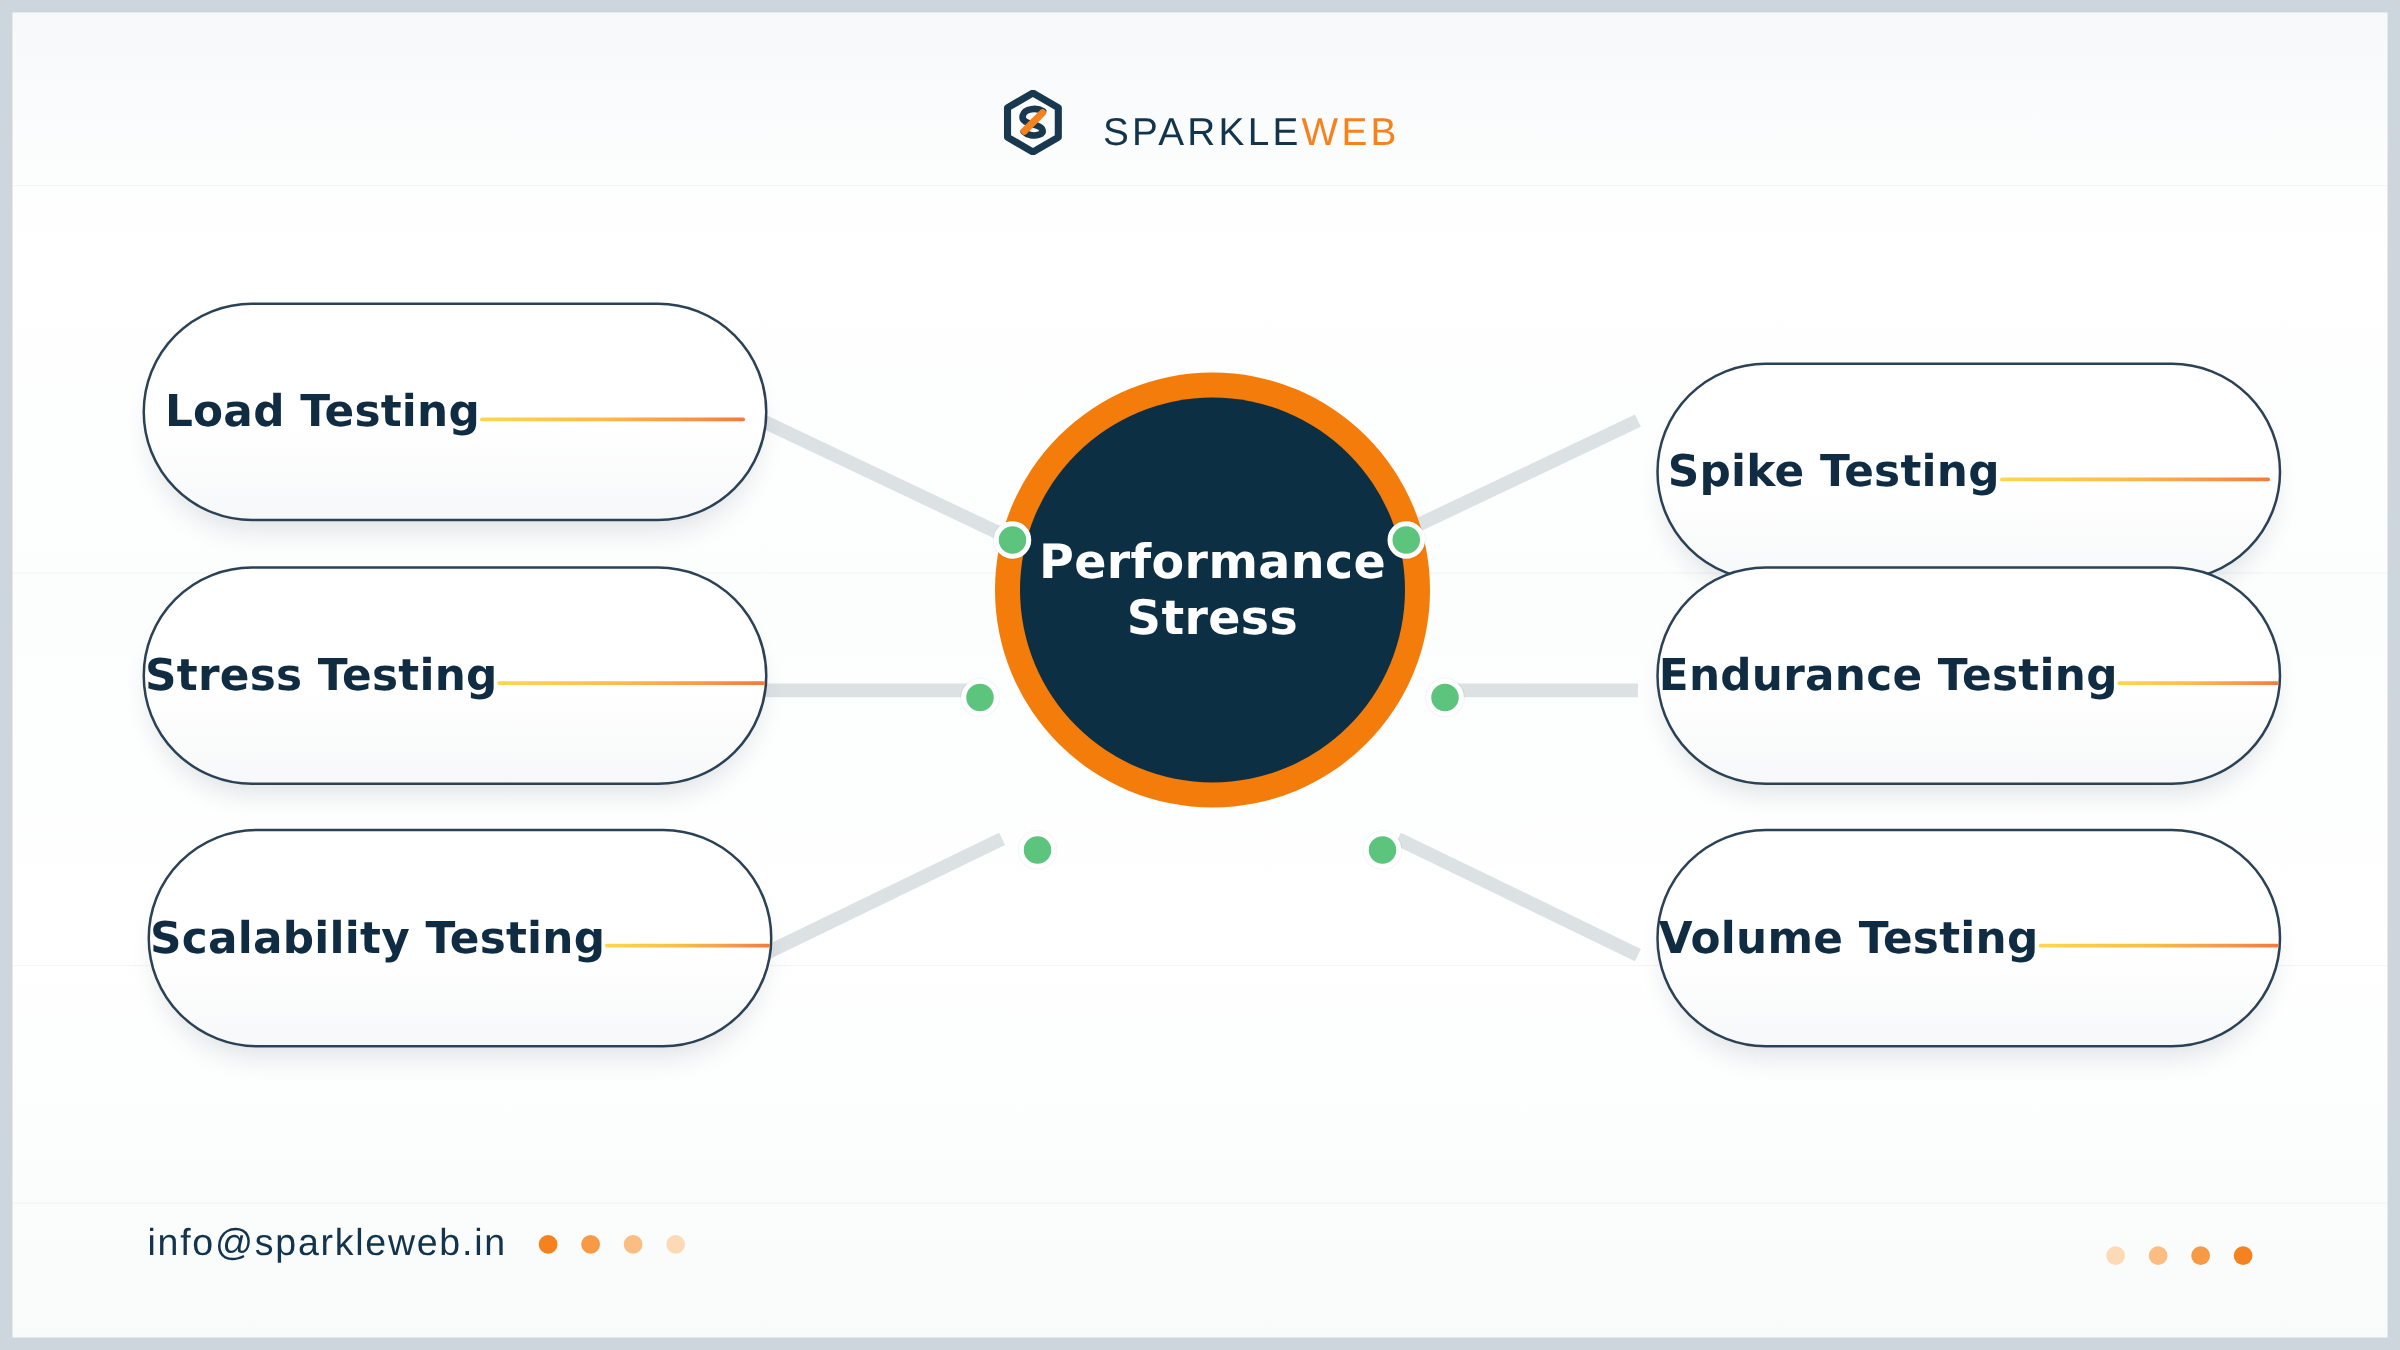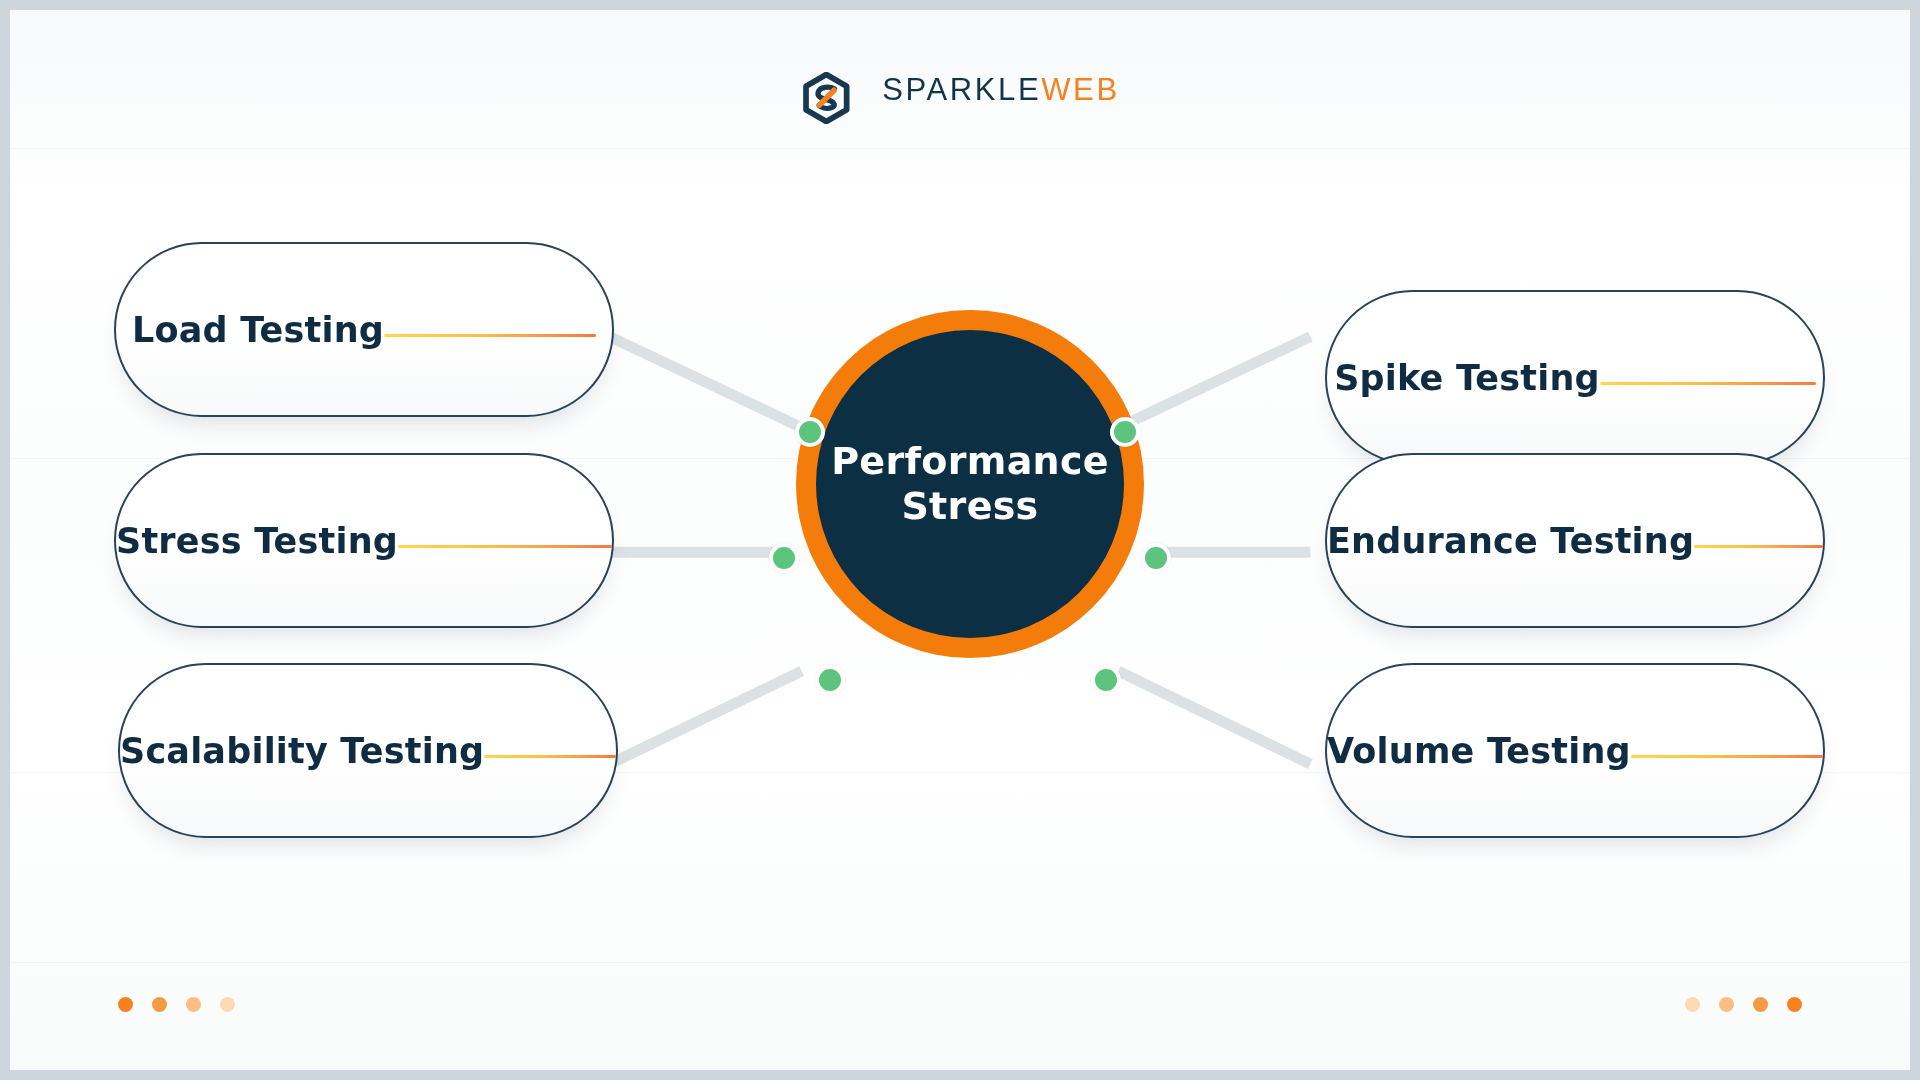--- a/index.html
+++ b/index.html
@@ -16,38 +16,38 @@
     border:10px solid #cdd6dc;
     background-image:
       linear-gradient(180deg, rgba(246,248,249,0.9) 0%, rgba(255,255,255,1) 18%, rgba(252,253,253,1) 45%, rgba(255,255,255,1) 70%, rgba(249,251,251,1) 100%);
   }
   
   .seam { position:absolute; left:0; right:0; height:1px; background:rgba(0,0,0,0.035); pointer-events:none; }
 
   
   #logo {
     position:absolute; top:62px; left:50%; transform:translateX(-50%);
-    display:flex; align-items:flex-start; gap:30px;
+    display:flex; align-items:flex-end; gap:30px;
   }
   #logo .mark { width:52px; height:52px; display:block; }
   #logo .wordmark {
     font-size:31px; font-weight:400; letter-spacing:2.6px;
     font-family:"Liberation Sans", sans-serif;
     white-space:nowrap;
   }
   #logo .wm-a { color:#13354c; }
   #logo .wm-b { color:#f5821f; }
 
   
   #links { position:absolute; inset:0; pointer-events:none; }
 
   
   #hub {
     position:absolute;
-    left:786px; top:300px;
+    left:786px; top:288px;
     width:348px; height:348px;
     border-radius:50%;
     background:#f47c0b;
     display:flex; align-items:center; justify-content:center;
   }
   #hub .inner {
     width:308px; height:308px; border-radius:50%;
     background:#0c2f44;
     display:flex; align-items:center; justify-content:center;
     text-align:center;
@@ -188,20 +188,21 @@
   </div>
 
   <div class="card c-endur">
     <div class="title">Endurance Testing</div>
     <div class="rule" style="width:288px"></div>
   </div>
 
   <div id="footer">
 
     <div class="foot-block foot-left">
+      <div class="foot-text">info@sparkleweb.in</div>
       <div class="dots">
         <span style="background:#f5821f"></span>
         <span style="background:#f79a45"></span>
         <span style="background:#fbbd81"></span>
         <span style="background:#fdd9b5"></span>
       </div>
     </div>
 
     <div class="foot-block foot-right">
       <div class="dots">

